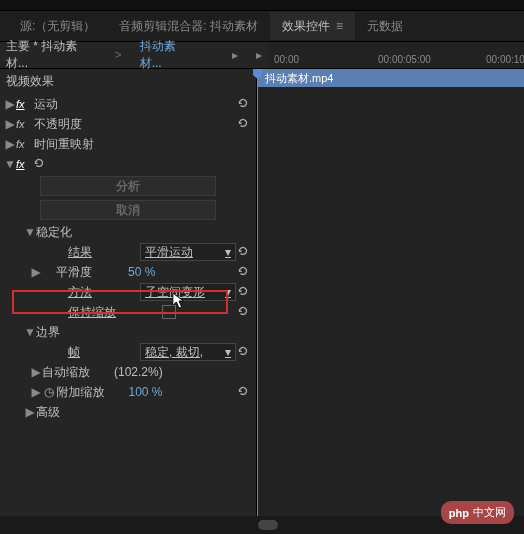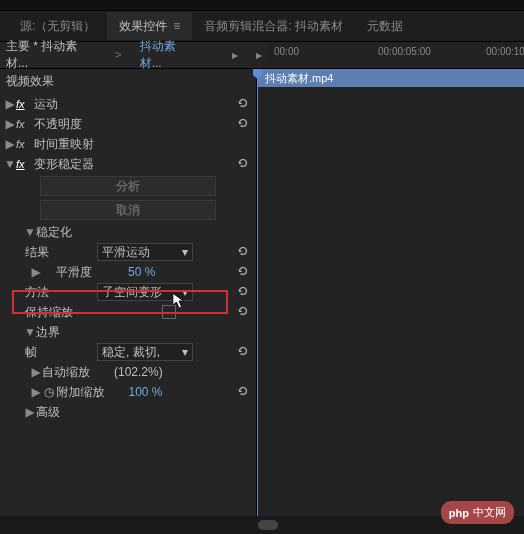--- a/index.html
+++ b/index.html
@@ -11,21 +11,21 @@
   .tab{padding:0 12px;height:28px;display:flex;align-items:center;gap:6px;color:var(--text-dim);cursor:pointer;}
   .tab.active{background:var(--panel);color:var(--text);}
   .tab .menu-icon{color:var(--text-dim);}
   
   .hdr{height:26px;display:flex;align-items:center;background:var(--active);border-bottom:1px solid #000;}
   .hdr-left{flex:0 0 256px;display:flex;align-items:center;padding:0 6px;gap:18px;}
   .hdr-left .crumb{color:var(--text);}
   .hdr-left .clip{color:#6fa8dc;}
   .hdr-right{flex:1;background:var(--timelinebg);position:relative;height:100%;}
   .ruler{position:absolute;inset:0;display:flex;align-items:flex-start;color:var(--text-dim);font-size:10px;}
-  .ruler .tick{position:absolute;top:4px;text-align:right;}
+  .ruler .tick{position:absolute;top:12px;text-align:right;}
   .playhead{position:absolute;left:0;top:0;width:1px;height:500px;background:#5a8dd6;}
   .playhead::before{content:"";position:absolute;top:0;left:-4px;width:9px;height:10px;background:#5a8dd6;clip-path:polygon(0 0,100% 0,100% 60%,50% 100%,0 60%);}
 
   
   .main{flex:1;display:flex;overflow:hidden;}
   .left{flex:0 0 256px;background:var(--active);overflow:hidden;display:flex;flex-direction:column;}
   .right{flex:1;background:var(--timelinebg);border-left:1px solid #000;position:relative;}
   .trackbar{height:18px;background:var(--highlight-track);color:#fff;font-size:11px;padding:0 8px;display:flex;align-items:center;}
   .section-title{padding:4px 6px;color:var(--text);}
   .row{height:20px;display:flex;align-items:center;padding:0 4px;position:relative;}
@@ -33,21 +33,21 @@
   .row .fx{width:16px;color:var(--text);font-style:italic;font-weight:normal;font-size:11px;}
   .row .fx.active{color:#fff;text-decoration:underline;}
   .row .label{flex:1;padding-left:2px;}
   .row .reset{width:16px;color:var(--reset);}
   .row.sub{padding-left:24px;}
   .row .name{flex:0 0 72px;color:var(--text);}
   .row .val{flex:0 0 86px;color:#6fa8dc;}
   .row .dd{flex:0 0 86px;background:#202020;border:1px solid #444;height:16px;display:flex;align-items:center;padding:0 4px;color:var(--text);justify-content:space-between;}
   .row .dd .caret{color:var(--text);}
   .row.indent2{padding-left:44px;}
-  .row.indent3{padding-left:25px;}
+  .row.indent3{padding-left:68px;text-decoration:underline;}
   .analbtn{height:18px;margin:2px 40px;border:1px solid #3a3a3a;background:#2c2c2c;color:#666;display:flex;align-items:center;justify-content:center;font-weight:bold;}
   .highlight-box{position:absolute;border:2px solid #d03030;pointer-events:none;}
   .cursor{position:absolute;width:14px;height:18px;pointer-events:none;}
   .reset-icn{width:14px;height:14px;}
   .watermark{position:absolute;right:10px;bottom:10px;background:rgba(200,80,80,0.8);color:#fff;font-size:11px;padding:4px 8px;border-radius:10px;display:flex;align-items:center;gap:4px;}
   
   .footer{height:18px;background:#1a1a1a;display:flex;}
   .footer .l{flex:0 0 256px;}
   .footer .r{flex:1;display:flex;align-items:center;}
   .footer .handle{width:20px;height:10px;background:#444;border-radius:5px;margin-left:2px;}
@@ -55,27 +55,27 @@
 </head>
 <body>
 
 <div class="app">
   <div class="topgap"></div>
 
   <div class="tabs">
     <div class="tab">
         <span>源:（无剪辑）</span>
       </div>
+    <div class="tab">
+        <span>音频剪辑混合器: 抖动素材</span>
+      </div>
     <div class="tab active">
       <span>效果控件</span>
       <span class="menu-icon">≡</span>
     </div>
-    <div class="tab">
-        <span>音频剪辑混合器: 抖动素材</span>
-      </div>
     <div class="tab">
         <span>元数据</span>
       </div>
   </div>
 
   <div class="hdr">
     <div class="hdr-left">
       <span class="crumb">主要 * 抖动素材...</span>
       <span style="color:#666;">&gt;</span>
       <span class="clip">抖动素材...</span>
@@ -118,21 +118,20 @@
 
       <div class="row">
         <span class="arrow">▶</span>
         <span class="fx">fx</span>
         <span class="label">时间重映射</span>
       </div>
 
       <div class="row">
         <span class="arrow">▼</span>
         <span class="fx active">fx</span>
-        <span class="label">变形稳定器</span>
         <span class="reset"><svg class="reset-icn" viewBox="0 0 16 16">
               <path d="M4 8a4 4 0 1 1 1.2 2.8" fill="none" stroke="currentColor" stroke-width="1.5"></path>
               <path d="M4 6v2.5h2.5" fill="none" stroke="currentColor" stroke-width="1.5"></path>
             </svg></span>
       </div>
 
       <div class="analbtn">
           <span>分析</span>
         </div>
       <div class="analbtn">

